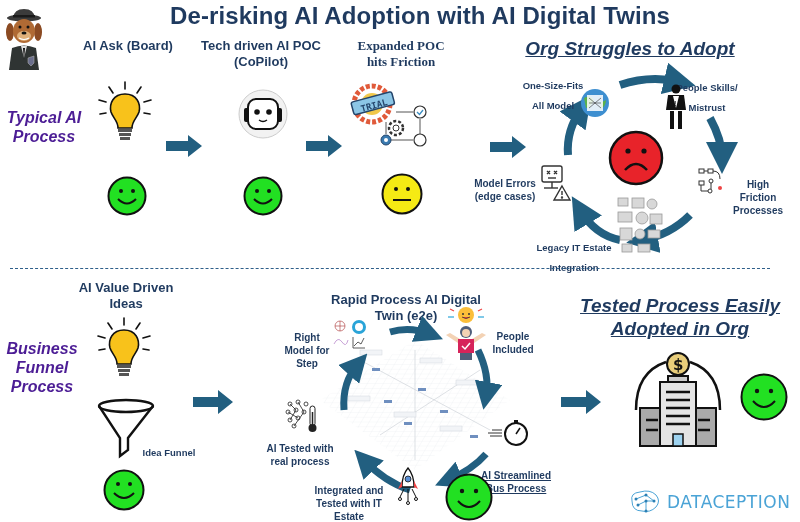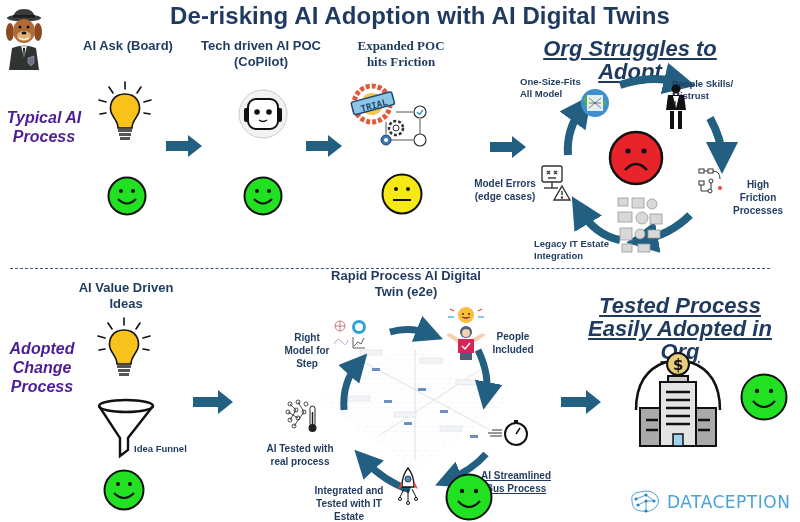--- a/index.html
+++ b/index.html
@@ -2,22 +2,22 @@
 <html><head>
 <meta charset="utf-8">
 <style>
   * { box-sizing: border-box; margin: 0; padding: 0; }
   html, body { width: 800px; height: 522px; background: #ffffff; overflow: hidden; }
   body { position: relative; font-family: "Liberation Sans", "DejaVu Sans", sans-serif; color: #1f3a5f; }
   .abs { position: absolute; }
   .title { left: 150px; top: 2px; width: 540px; text-align: center; font-size: 24px; font-weight: bold; color: #1f3a5f; letter-spacing: 0.1px; }
   .stage-lbl { font-size: 13px; font-weight: bold; color: #1f3a5f; text-align: center; line-height: 16px; }
   .row-lbl { font-size: 16px; font-weight: bold; font-style: italic; color: #4c1d95; text-align: center; line-height: 19px; }
-  .sec-head { font-size: 22px; font-weight: bold; font-style: italic; text-decoration: underline; color: #1f3a5f; text-align: center; line-height: 23px; }
-  .cyc-lbl { font-size: 9.5px; font-weight: bold; color: #1f3a5f; text-align: left; line-height: 12px; }
+  .sec-head { font-size: 19px; font-weight: bold; font-style: italic; text-decoration: underline; color: #1f3a5f; text-align: center; line-height: 23px; }
+  .cyc-lbl { font-size: 9.5px; font-weight: bold; color: #1f3a5f; text-align: center; line-height: 20px; }
   .cyc-lbl2 { font-size: 10px; font-weight: bold; color: #1f3a5f; text-align: center; line-height: 13px; }
   .divider { left: 10px; top: 268px; width: 760px; height: 0; border-top: 1.5px dashed #2e5f8a; }
   svg { overflow: visible; }
   .logo-text { font-size: 17px; color: #4aa3d6; letter-spacing: 0.5px; font-family: "DejaVu Sans", sans-serif; font-weight: normal; }
 </style>
 </head>
 <body>
 
 <div class="abs" style="left:4px;top:8px;width:40px;height:62px;">
   <svg width="40" height="62" viewBox="0 0 40 62">
@@ -235,21 +235,21 @@
       <path d="M22 22 L30 36 L14 36 Z" fill="#fff"></path>
       <line x1="22" y1="27" x2="22" y2="31"></line>
       <circle cx="22" cy="33.5" r="0.5"></circle>
     </svg>
 </div>
 <div class="abs cyc-lbl2" style="left:474px;top:177px;width:62px;">Model Errors (edge cases)</div>
 
 <div class="abs divider"></div>
 
 <div class="abs stage-lbl" style="left:76px;top:280px;width:100px;">AI Value Driven Ideas</div>
-<div class="abs row-lbl" style="left:2px;top:339px;width:80px;">Adopted Change Process</div>
+<div class="abs row-lbl" style="left:2px;top:339px;width:80px;">Business Funnel Process</div>
 
 <div class="abs" style="left:96px;top:316px;width:56px;height:66px;">
   <svg width="56" height="66" viewBox="0 0 56 66">
     <g stroke="#111" stroke-width="1.6" stroke-linecap="round">
       <line x1="28" y1="2" x2="28" y2="9"></line>
         <line x1="12" y1="7" x2="16" y2="13"></line>
         <line x1="44" y1="7" x2="40" y2="13"></line>
       <line x1="2" y1="20" x2="9" y2="22"></line>
         <line x1="54" y1="20" x2="47" y2="22"></line>
         <line x1="3" y1="34" x2="9" y2="33"></line>
@@ -276,21 +276,21 @@
       <path d="M11 24 Q21 34 31 24" stroke="#111" stroke-width="2" fill="none"></path>
     </svg>
 </div>
 
 <div class="abs" style="left:193px;top:390px;">
   <svg width="40" height="24">
       <path d="M0 7 H25 V0 L40 12 L25 24 V17 H0 Z" fill="#225f80"></path>
     </svg>
 </div>
 
-<div class="abs stage-lbl" style="left:316px;top:268px;width:180px;text-align:center;">Rapid Process AI Digital Twin (e2e)</div>
+<div class="abs stage-lbl" style="left:316px;top:292px;width:180px;text-align:center;">Rapid Process AI Digital Twin (e2e)</div>
 
 <div class="abs" style="left:320px;top:340px;width:190px;height:130px;">
   <svg width="190" height="130" viewBox="0 0 190 130">
     <defs>
         <pattern id="grid" width="8" height="8" patternUnits="userSpaceOnUse" patternTransform="skewX(-30) scale(1 0.6)">
           <path d="M8 0 L0 0 0 8" fill="none" stroke="#e6e9ee" stroke-width="0.6"></path>
         </pattern>
       </defs>
     <polygon points="95,0 190,60 95,130 0,60" fill="url(#grid)"></polygon>
     <g stroke="#c8ccd4" stroke-width="0.6">

